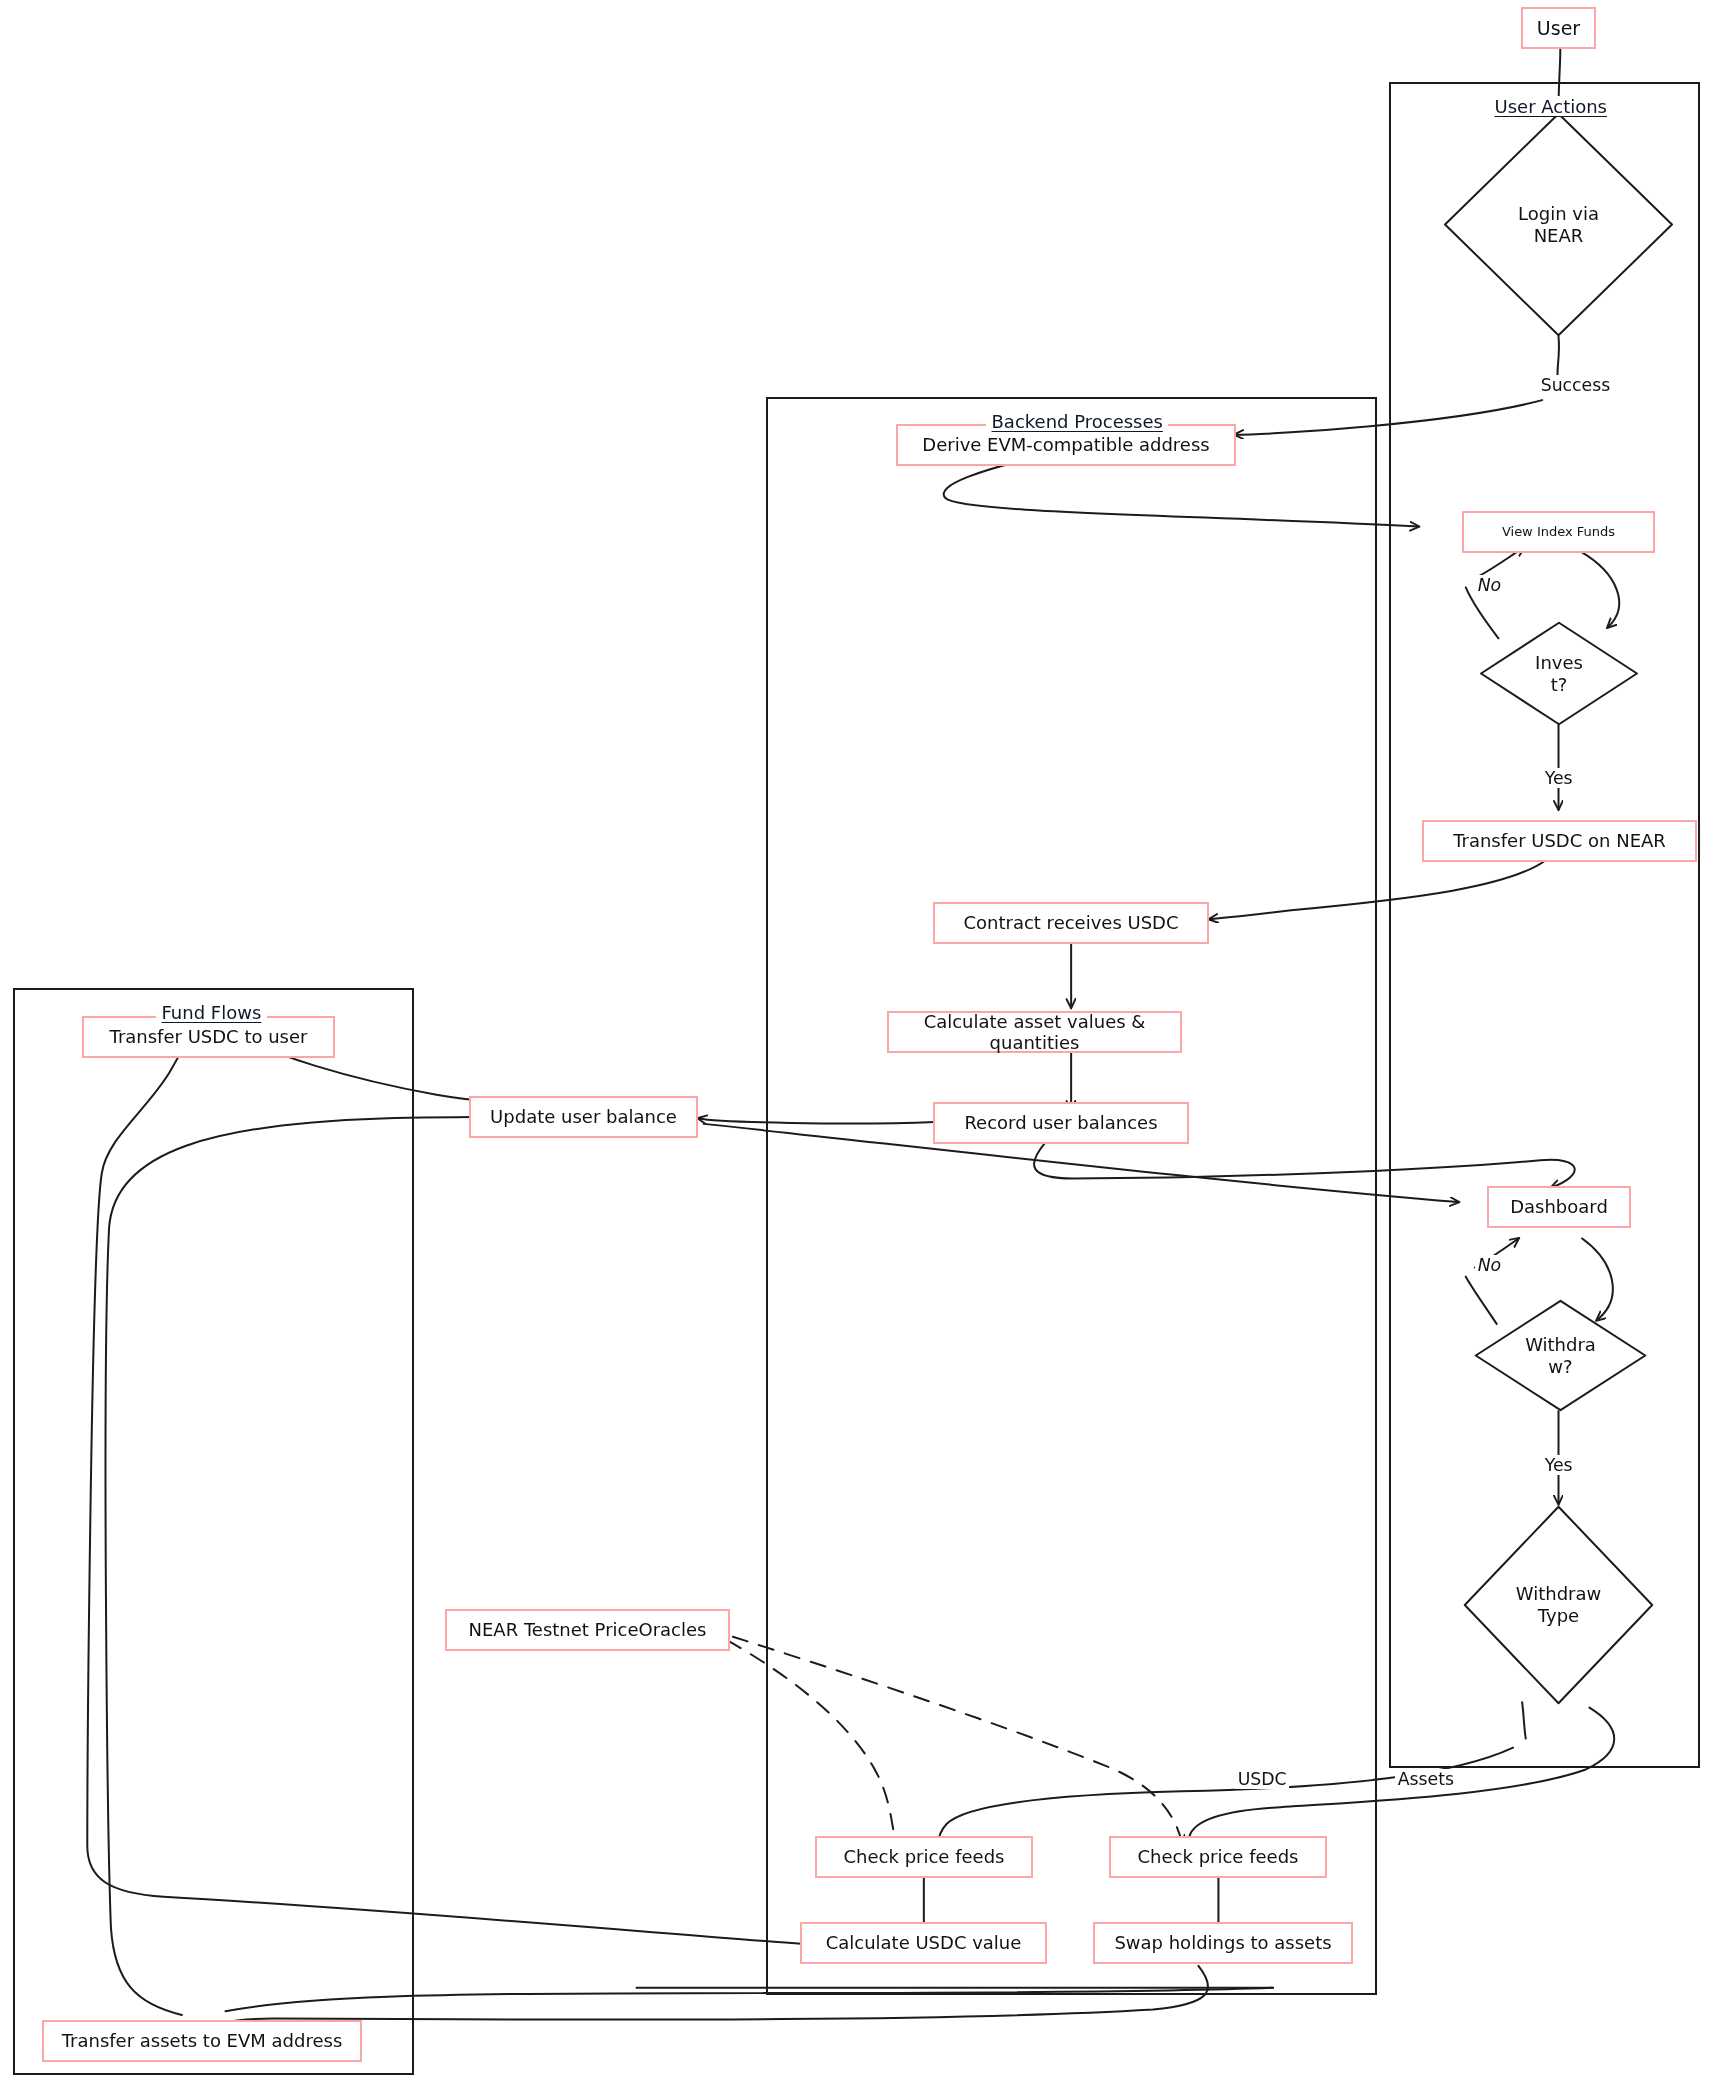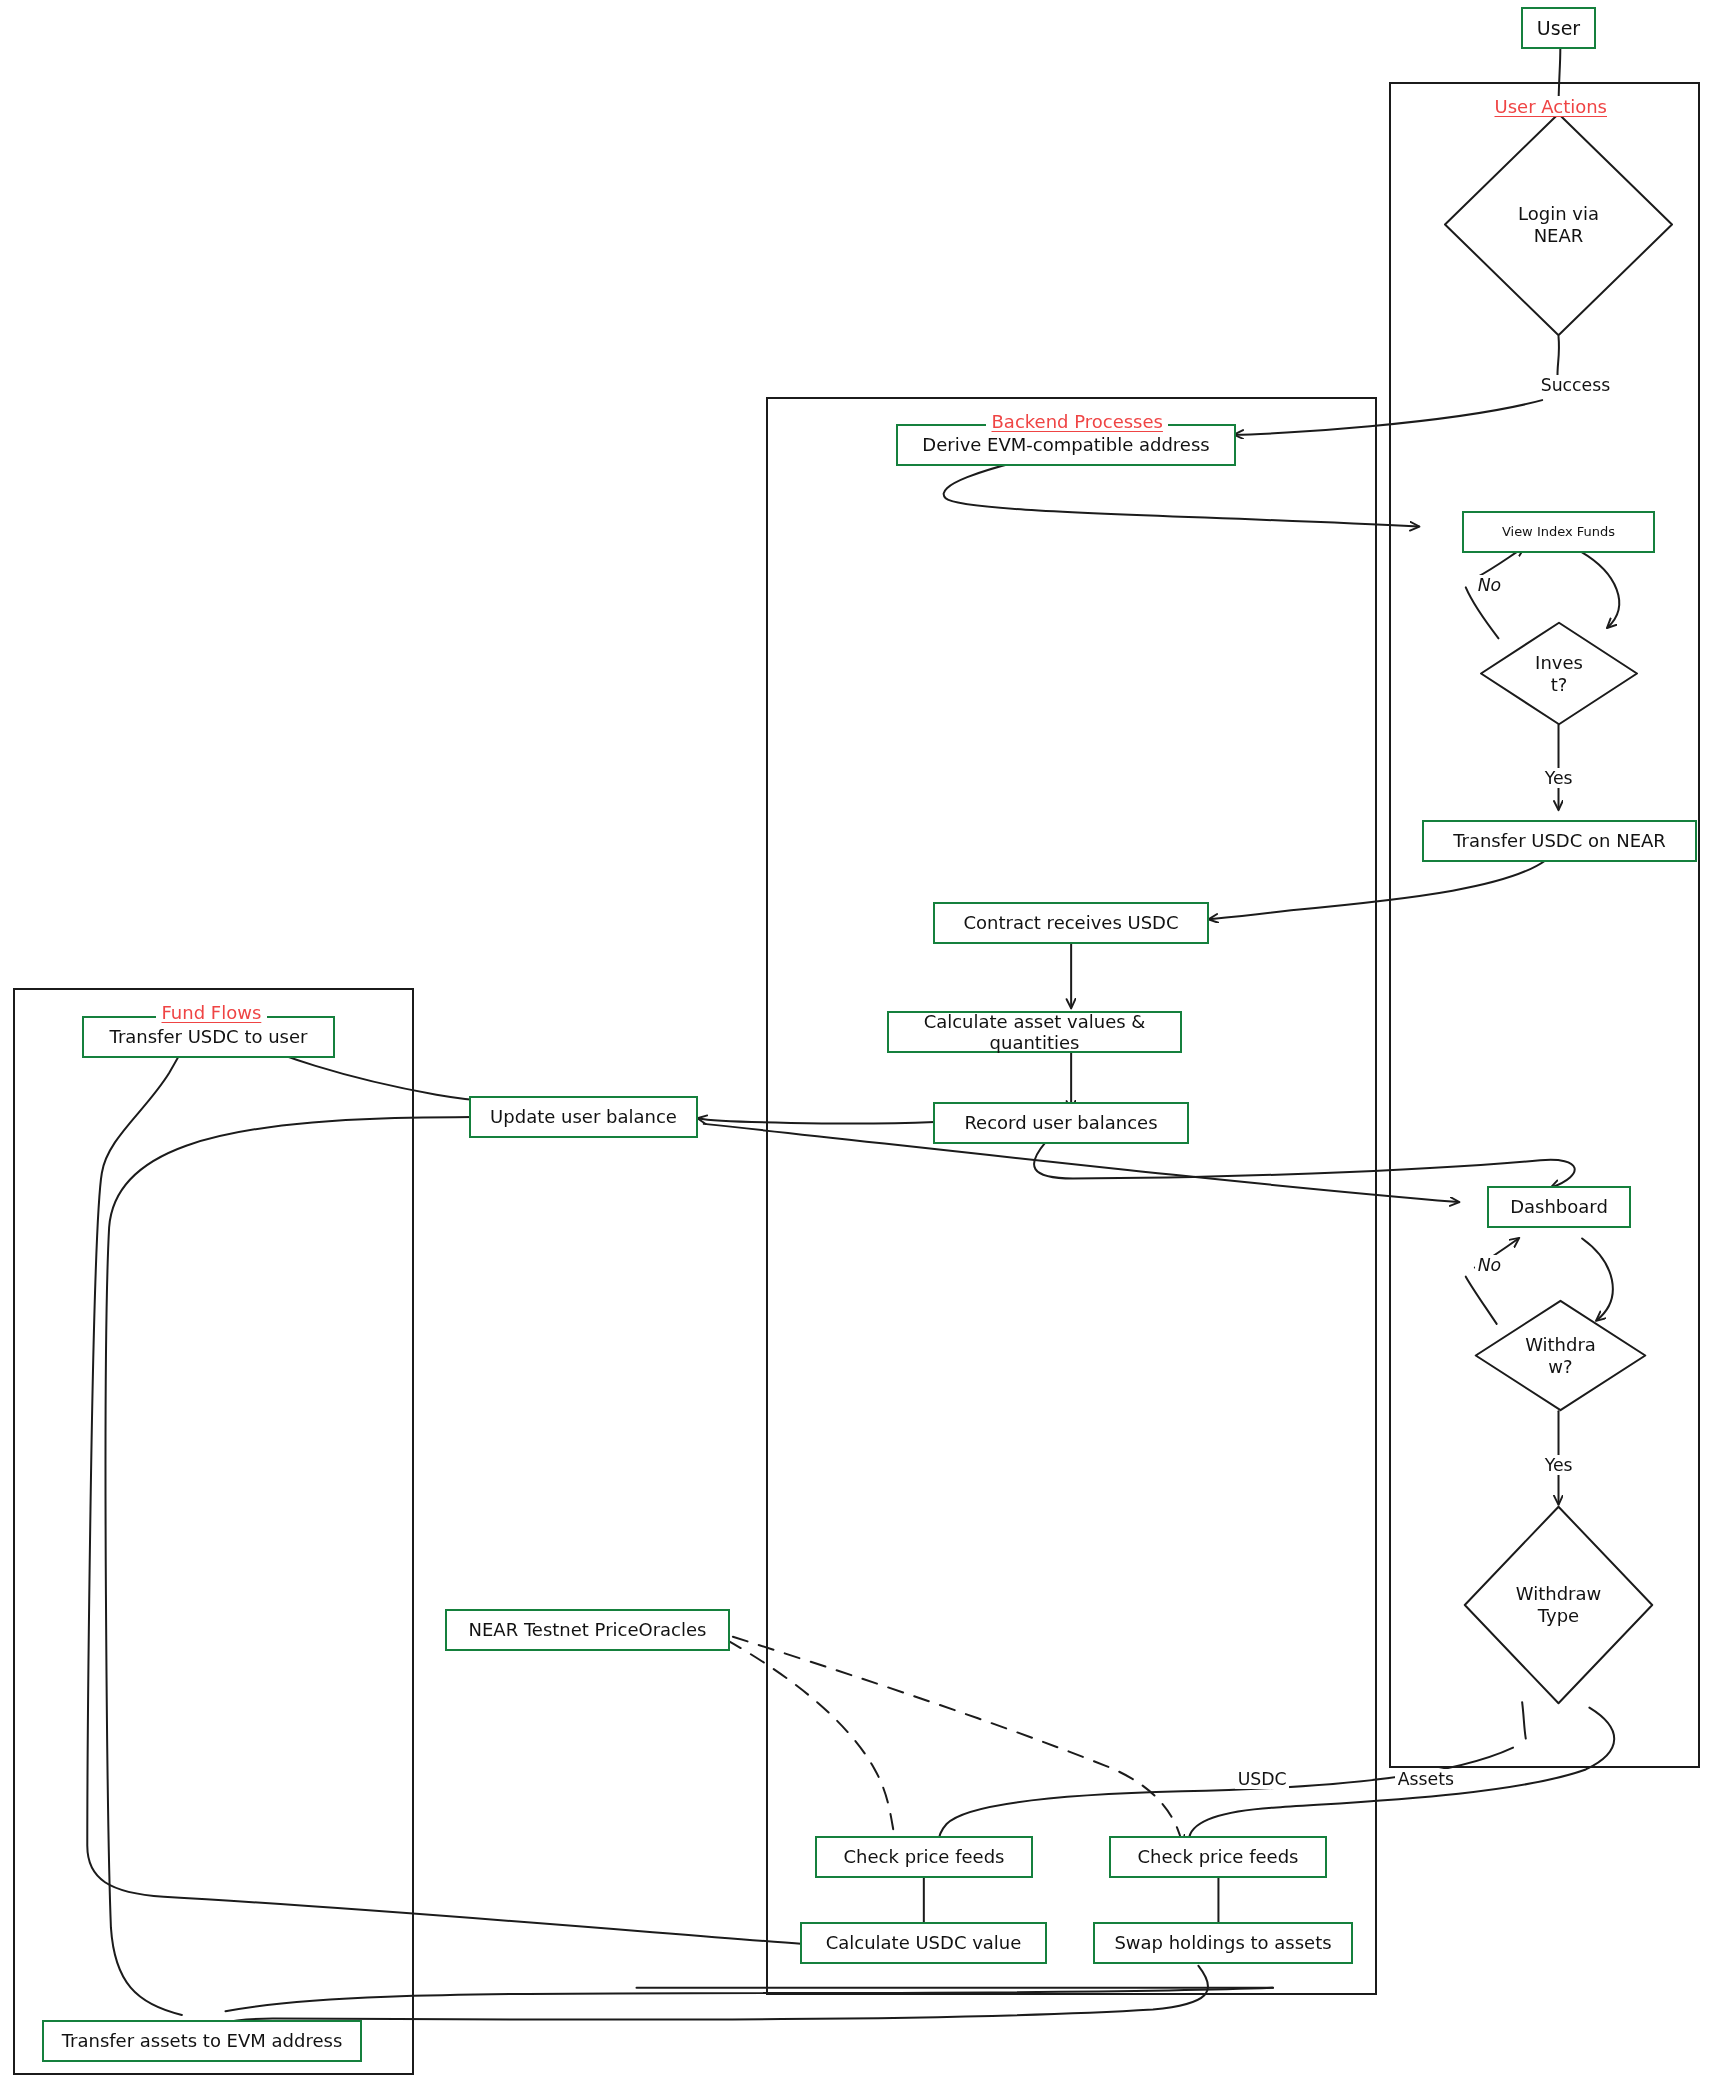--- a/index.html
+++ b/index.html
@@ -1,26 +1,26 @@
 <!DOCTYPE html>
 <html style="font-size:14.5px"><head>
 <meta charset="utf-8">
 <style>
   html,body{margin:0;padding:0;background:#ffffff;}
   #stage{position:relative;width:1734px;height:2095px;background:#fff;
          font-family:"DejaVu Sans",sans-serif;overflow:hidden;}
   svg.layer{position:absolute;left:0;top:0;width:1734px;height:2095px;pointer-events:none;}
 
-  .node{position:absolute;box-sizing:border-box;border:2px solid #15803d;background:#fff;
+  .node{position:absolute;box-sizing:border-box;border:2px solid #fca5a5;background:#fff;
         display:flex;align-items:center;justify-content:center;text-align:center;
         color:#121212;line-height:1.18;z-index:5;}
   .node span{display:block;padding:0 7.3px;white-space:pre-line;}
 
   .group{position:absolute;box-sizing:border-box;border:2px solid #1b1b1b;background:transparent;z-index:1;}
-  .group-label{position:absolute;z-index:6;color:#ef4444;text-decoration:underline;
+  .group-label{position:absolute;z-index:6;color:#0f172a;text-decoration:underline;
                text-underline-offset:2.7px;white-space:nowrap;background:#fff;padding:0 5.5px;}
 
   .edge-label{position:absolute;z-index:7;color:#121212;background:#fff;
               padding:0 2.7px;white-space:nowrap;}
 
   .diamond-wrap{position:absolute;z-index:5;}
   .diamond-wrap svg{position:absolute;left:0;top:0;}
   .diamond-text{position:absolute;left:0;top:0;width:100%;height:100%;
                 display:flex;align-items:center;justify-content:center;text-align:center;
                 color:#121212;line-height:1.2;white-space:pre-line;}

